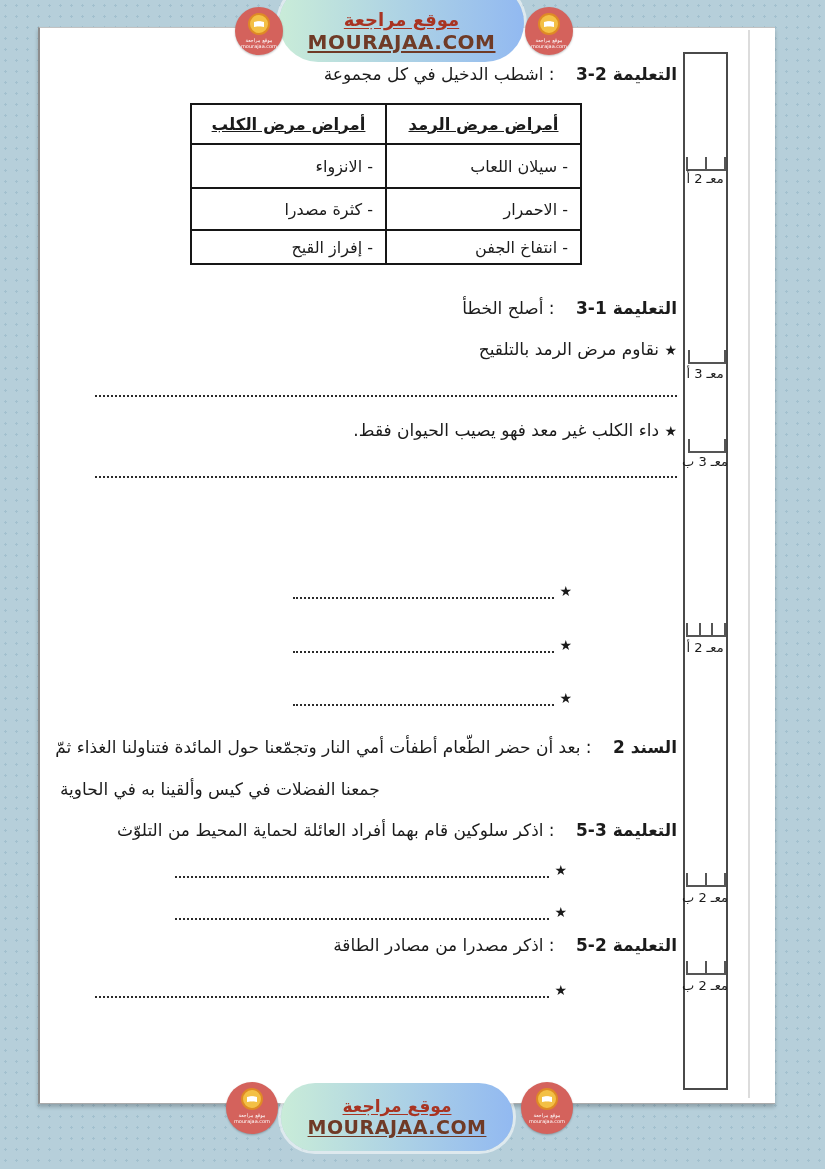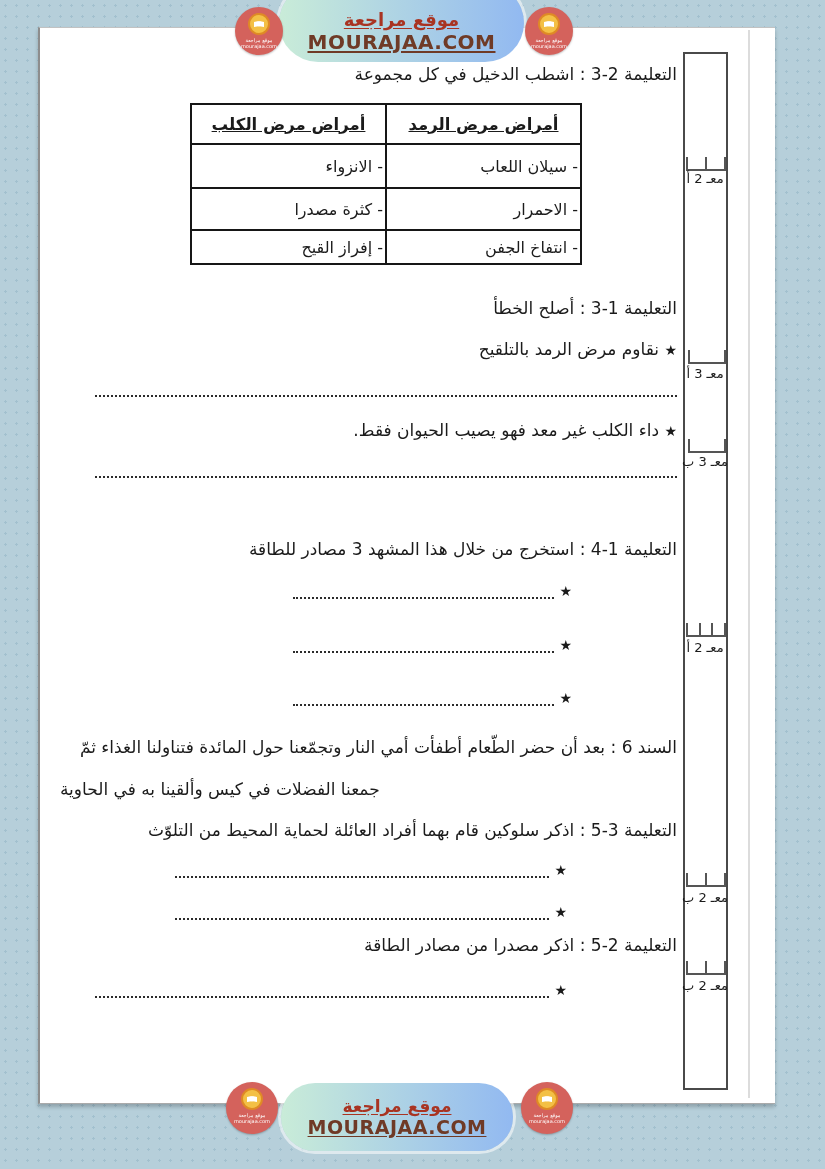--- a/index.html
+++ b/index.html
@@ -6,28 +6,28 @@
   .canvas{position:relative;width:825px;height:1169px;overflow:hidden;
     background-color:#b6cfda;
     background-image:radial-gradient(#a2c0ce 1px, rgba(0,0,0,0) 1.3px);
     background-size:11px 11px;
     font-family:"DejaVu Sans",sans-serif;color:#1b1b1b;}
   .page{position:absolute;left:38px;top:27px;width:735px;height:1075px;background:#fff;
     border-top:1px solid #c2c2c2;border-bottom:1px solid #aaa;border-left:2px solid #8d8d8d;
     box-shadow:0 3px 4px rgba(0,0,0,.22);}
   .scanline{position:absolute;left:748px;top:30px;width:2px;height:1068px;background:#dcdcdc;}
   .line{position:absolute;direction:rtl;font-size:17px;line-height:25px;white-space:nowrap;}
-  .b{font-weight:normal;}
+  .b{font-weight:bold;margin-left:16px;}
   .star{font-size:14px;line-height:16px;}
   .dotline{position:absolute;height:0;border-bottom:2px dotted #2b2b2b;}
   .ansrow{position:absolute;display:flex;direction:rtl;align-items:flex-end;gap:5px;}
   .leader{flex:1;border-bottom:2px dotted #2b2b2b;height:15px;}
   table.dz{position:absolute;left:190px;top:103px;width:390px;border-collapse:collapse;
     direction:rtl;font-size:16px;table-layout:fixed;}
-  .dz th,.dz td{border:2px solid #161616;padding:2px 2px;vertical-align:middle;}
+  .dz th,.dz td{border:2px solid #161616;padding:2px 12px;vertical-align:middle;}
   .dz th{text-align:center;font-weight:bold;text-decoration:underline;font-size:16.5px;height:34px;}
   .dz td{text-align:right;margin-left:28px;}
   .r1{height:44px;} .r2{height:42px;} .r3{height:34px;}
   .sidecol{position:absolute;left:683px;top:52px;width:45px;height:1038px;
     border:2px solid #4a4a4a;background:#fff;box-sizing:border-box;}
   .bracket{position:absolute;height:12px;display:flex;
     border-bottom:2px solid #555;border-right:2px solid #555;}
   .bracket i{flex:1;border-left:2px solid #555;}
   .mlabel{position:absolute;left:680px;width:50px;text-align:center;direction:rtl;
     font-size:13px;line-height:15px;white-space:nowrap;}
@@ -97,40 +97,36 @@
   </div>
   <div class="dotline" style="top:395px;left:95px;width:582px"></div>
 
   <div class="line" style="top:418px;right:148px">
     <span class="star">★</span>
     <span>داء الكلب غير معد فهو يصيب الحيوان فقط.</span>
   </div>
   <div class="dotline" style="top:476px;left:95px;width:582px"></div>
 
 
-  <div class="line" style="top:537px;right:148px">
-    <span class="b">التعليمة 1-4</span>
-    <span>: استخرج من خلال هذا المشهد 3 مصادر للطاقة</span>
-  </div>
 
   <div class="ansrow" style="top:582px;right:253px;width:279px">
     <span class="star">★</span>
     <span class="leader"></span>
   </div>
   <div class="ansrow" style="top:636px;right:253px;width:279px">
     <span class="star">★</span>
     <span class="leader"></span>
   </div>
   <div class="ansrow" style="top:689px;right:253px;width:279px">
     <span class="star">★</span>
     <span class="leader"></span>
   </div>
 
   <div class="line" style="top:735px;right:148px">
-    <span class="b">السند 6</span>
+    <span class="b">السند 2</span>
     <span>: بعد أن حضر الطّعام أطفأت أمي النار وتجمّعنا حول المائدة فتناولنا الغذاء ثمّ</span>
   </div>
   <div class="line" style="top:777px;left:60px">
     <span>جمعنا الفضلات في كيس وألقينا به في الحاوية</span>
   </div>
 
   <div class="line" style="top:818px;right:148px">
     <span class="b">التعليمة 3-5</span>
     <span>: اذكر سلوكين قام بهما أفراد العائلة لحماية المحيط من التلوّث</span>
   </div>

